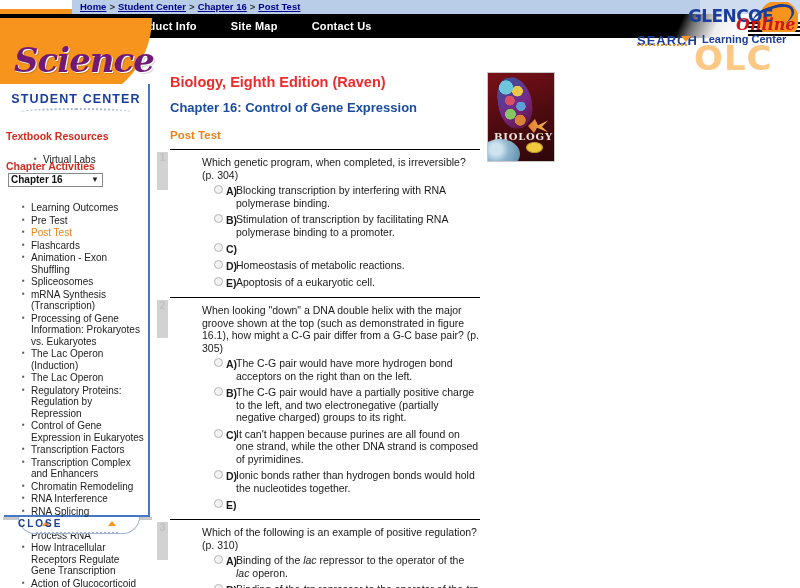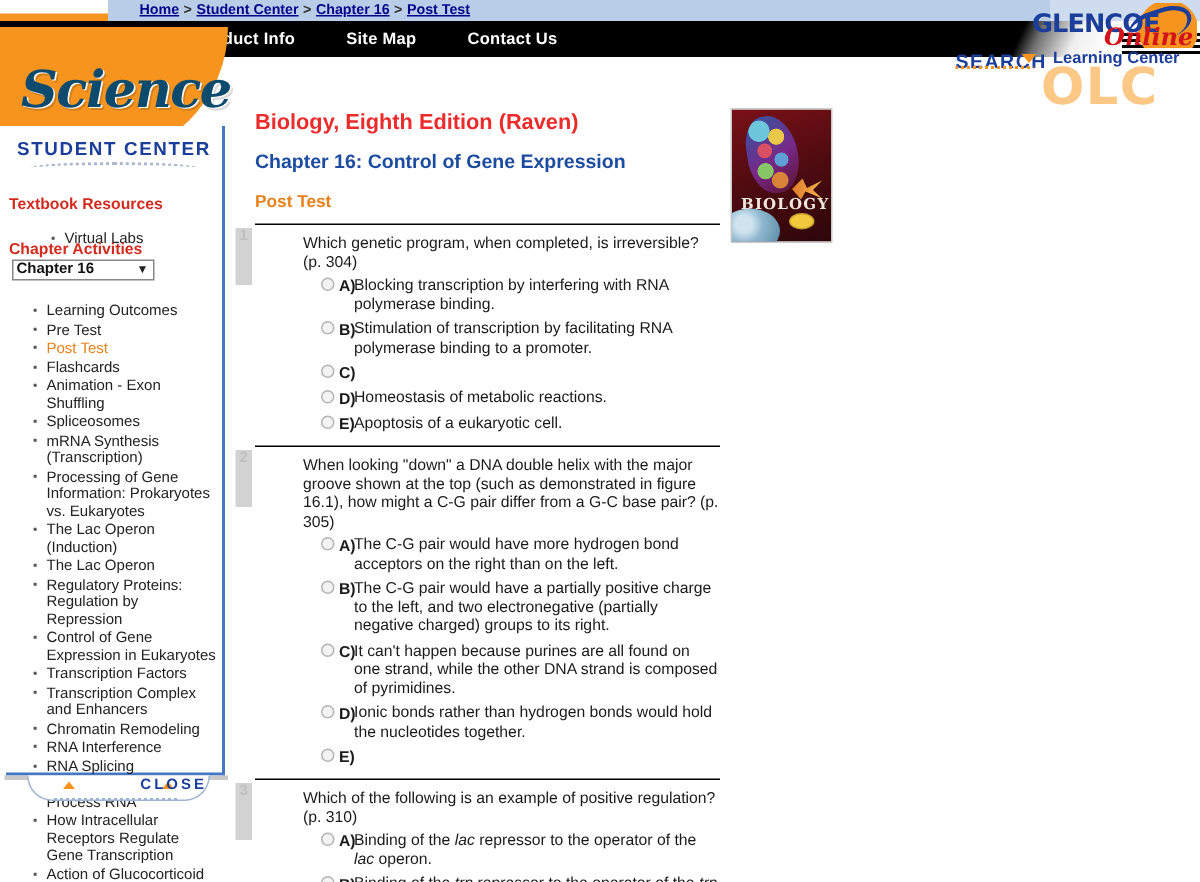--- a/index.html
+++ b/index.html
@@ -8,40 +8,40 @@
     font-family:"Liberation Sans","DejaVu Sans",sans-serif;
     font-size:11px;color:#222;
   }
   #page{position:relative;width:800px;height:588px;overflow:hidden;background:#fff;}
 
   
   .crumb-row{position:absolute;left:0;top:0;width:800px;height:14px;background:#ffffff;}
   .crumb-orange{position:absolute;left:0;top:9px;width:72px;height:5px;background:#f7941e;}
   .crumb-blue{position:absolute;left:72px;top:0;width:628px;height:14px;background:#b9cde8;}
   .crumb-blue2{position:absolute;left:700px;top:0;width:100px;height:14px;background:#cfdcef;}
-  .crumb-inner{position:absolute;left:93px;top:0px;height:24px;line-height:14px;
+  .crumb-inner{position:absolute;left:80px;top:0px;height:24px;line-height:14px;
     font-size:9.5px;color:#1a1a6e;white-space:nowrap;}
   .crumb-inner a{color:#00008B;text-decoration:underline;font-weight:bold;font-size:9.5px;}
   .crumb-sep{color:#333;padding:0 3px;font-weight:bold;}
 
   
   .navbar{position:absolute;left:0;top:14px;width:800px;height:24px;background:#000;}
   .navbar .inner{position:absolute;left:18px;top:0;height:24px;line-height:24px;white-space:nowrap;}
   .navbar a{color:#fff;font-weight:bold;font-size:11px;text-decoration:none;margin-right:34px;letter-spacing:.2px;}
 
   
   .nav-slant{position:absolute;left:600px;top:14px;width:200px;height:24px;
     background:linear-gradient(115deg,#000 0%,#000 40%,#6f6f6f 46%,#efefef 58%,#ffffff 70%,#ffffff 100%);}
 
   
   .blob{position:absolute;left:-38px;top:18px;width:190px;height:88px;
     background:#f7941e;border-radius:0 0 100px 100px;}
   .blob-logo{position:absolute;left:14px;top:40px;width:130px;height:54px;
     font-family:"DejaVu Serif","Liberation Serif",serif;font-style:italic;font-weight:bold;
-    font-size:34px;color:#0c4a6e;letter-spacing:-1px;
+    font-size:34px;color:#701a75;letter-spacing:-1px;
     text-shadow:1px 1px 0 #fff,2px 2px 0 rgba(0,0,0,.15);}
 
   
   .olc{position:absolute;left:688px;top:2px;width:112px;height:62px;}
   .olc-glencoe{position:absolute;left:0px;top:4px;font-size:17px;font-weight:bold;color:#1b3e9b;
     letter-spacing:-.6px;font-family:"DejaVu Sans","Liberation Sans",sans-serif;}
   .olc-swoosh{position:absolute;left:62px;top:0px;width:48px;height:30px;
     background:radial-gradient(circle at 60% 60%, #f7941e 0 58%, rgba(247,148,30,0) 60%);}
   .olc-swoosh:after{content:"";position:absolute;left:2px;top:4px;width:40px;height:18px;
     border-top:3px solid #1b3e9b;border-right:3px solid #1b3e9b;border-radius:50%/60%;
@@ -81,21 +81,21 @@
   .chapsel{position:absolute;left:8px;top:173px;width:95px;height:14px;
     border:1px solid #888;background:#fff;font-size:10px;font-weight:bold;color:#111;
     box-sizing:border-box;padding:0 2px;line-height:12px;}
   .chapsel .cs-arrow{position:absolute;right:3px;top:0px;font-size:8px;color:#222;}
 
   
   .closewrap{position:absolute;left:18px;top:517px;width:120px;height:22px;}
   .close-bg{position:absolute;left:0;top:0;width:120px;height:16px;
     background:#fff;border-left:1px solid #9fb4d4;border-right:1px solid #9fb4d4;
     border-bottom:1px solid #9fb4d4;border-radius:0 0 50px 50px;}
-  .close-txt{position:absolute;left:0;top:1px;width:120px;text-align:right;
+  .close-txt{position:absolute;left:0;top:1px;width:120px;text-align:left;
     font-size:10px;font-weight:bold;color:#1b3e9b;letter-spacing:2px;}
   .close-tri-l{position:absolute;left:24px;top:4px;width:0;height:0;
     border-left:4px solid transparent;border-right:4px solid transparent;border-bottom:5px solid #f7941e;}
   .close-tri-r{position:absolute;left:90px;top:4px;width:0;height:0;
     border-left:4px solid transparent;border-right:4px solid transparent;border-bottom:5px solid #f7941e;}
   .close-dots{position:absolute;left:18px;top:15px;width:84px;height:2px;
     background:repeating-linear-gradient(90deg,#9fb4d4 0 2px,transparent 2px 4px);}
   .panel-shadow{position:absolute;left:3px;top:517px;width:149px;height:3px;background:#c9c9c9;}
 
   

